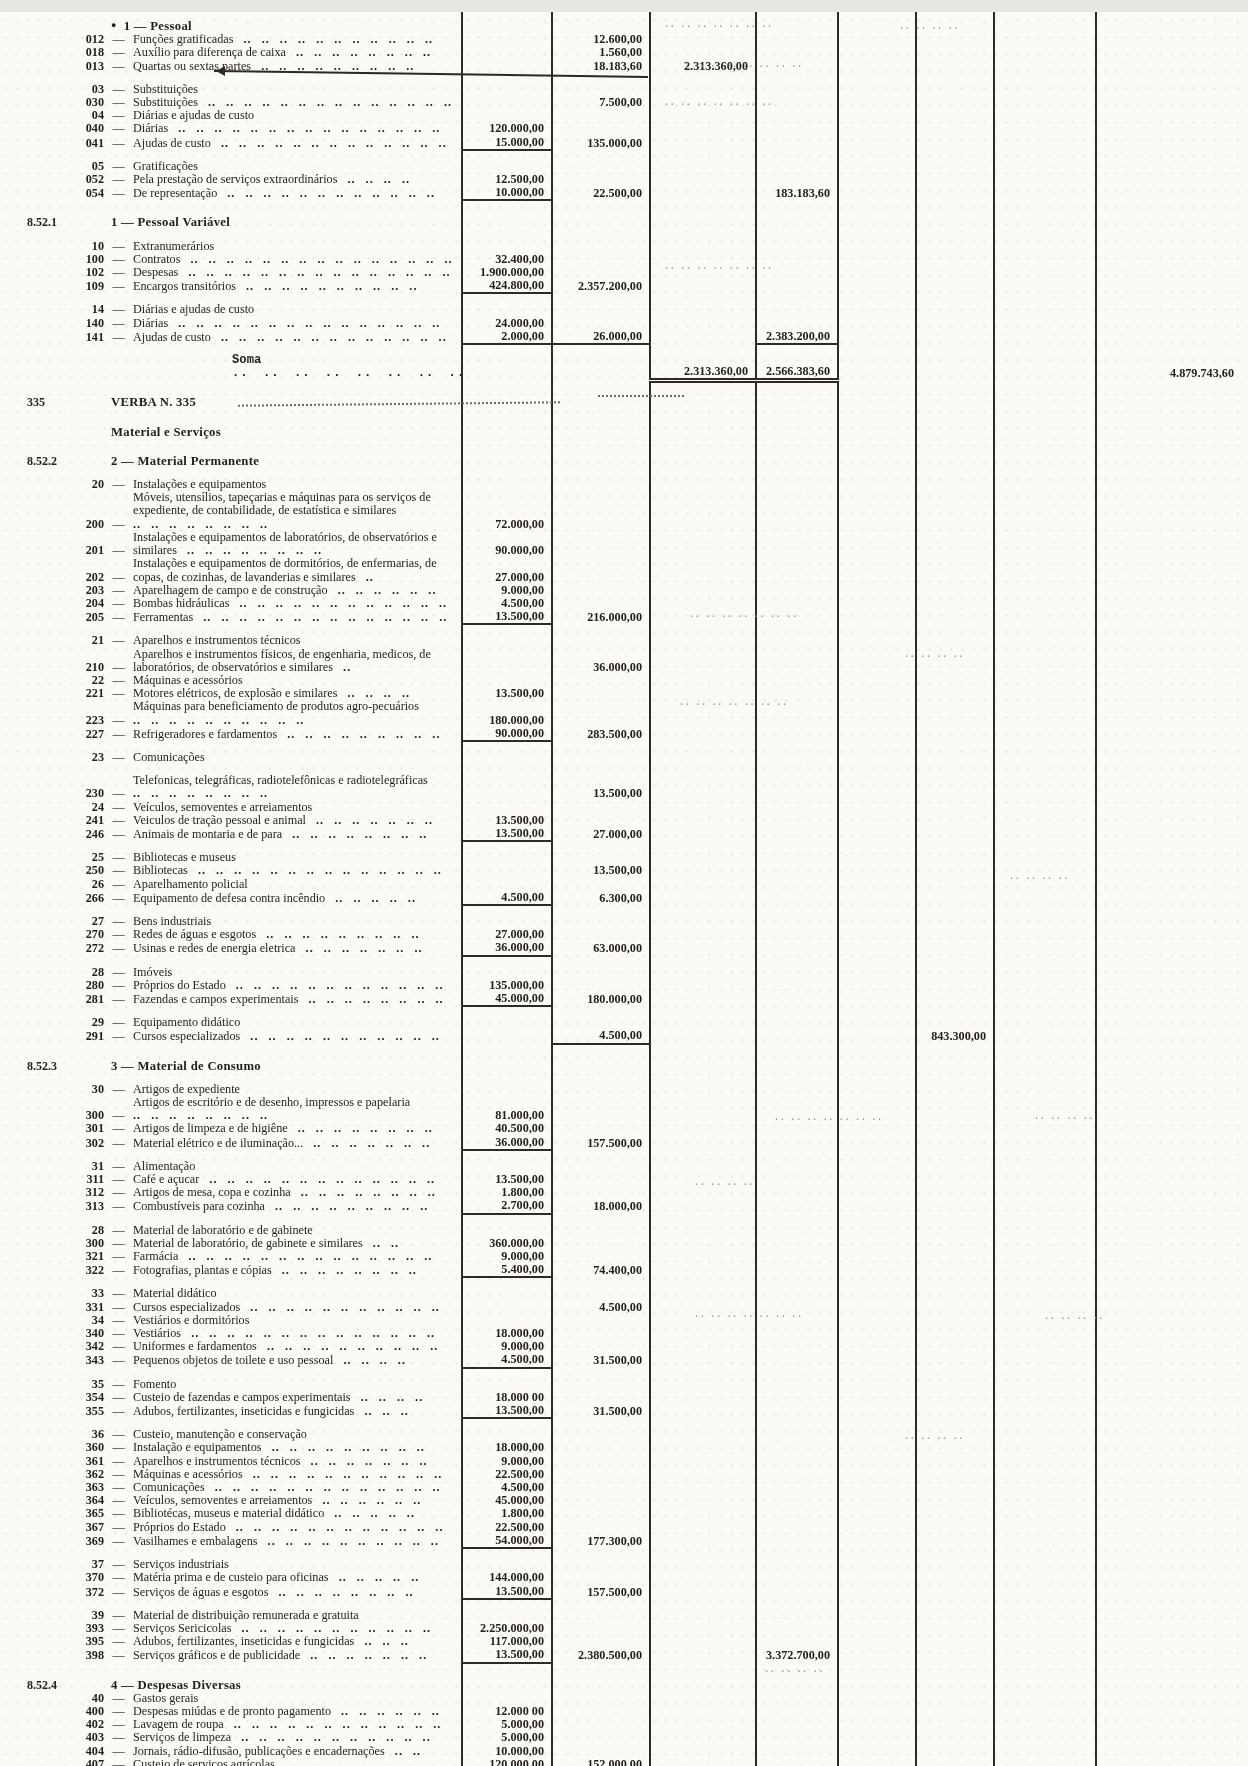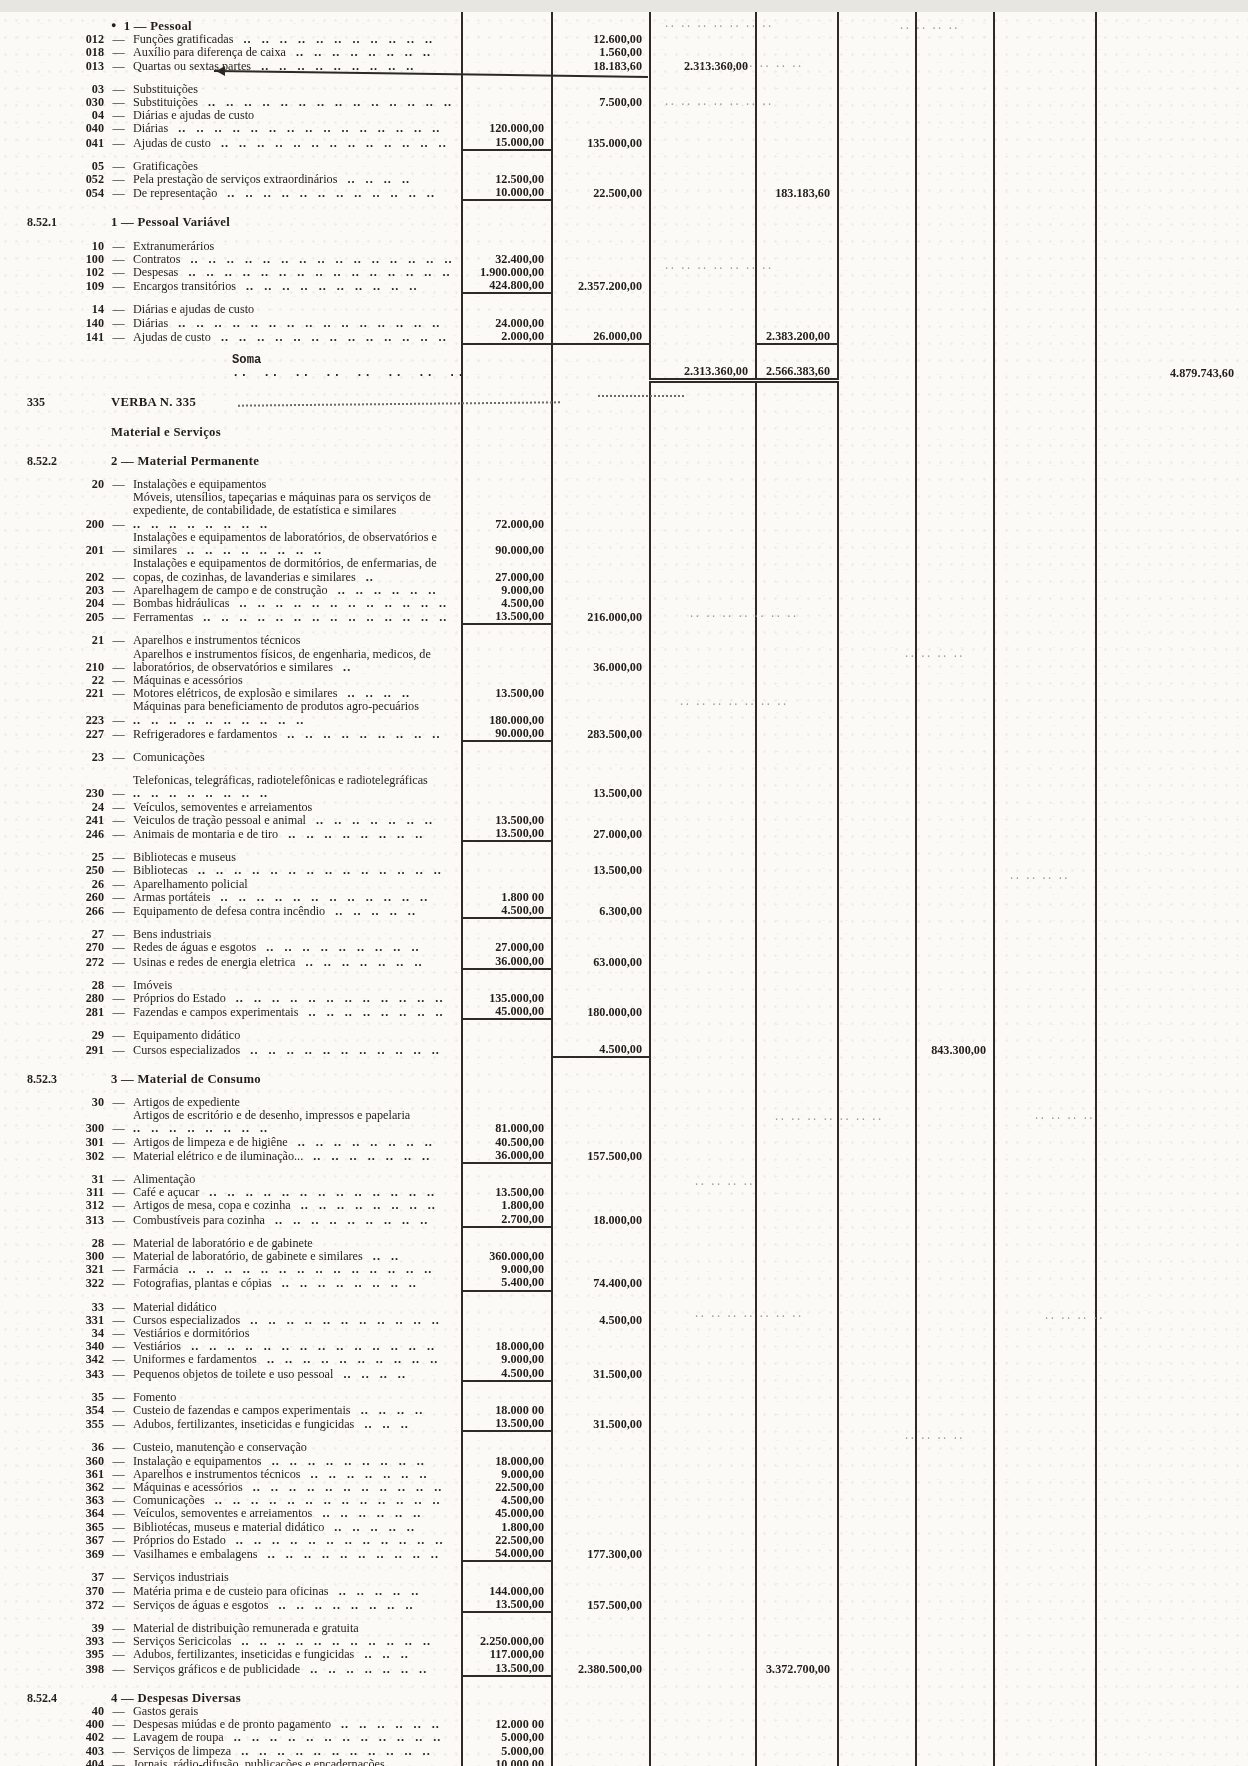--- a/index.html
+++ b/index.html
@@ -623,21 +623,21 @@
           <td class="val v4"></td>
           <td class="val v5"></td>
           <td class="val v6"></td>
           <td class="val v7"></td>
           <td class="val v8"></td>
         </tr>
         <tr class="t-item">
           <td class="ref"></td>
           <td class="code">246</td>
           <td class="dash">—</td>
-          <td class="desc"><span>Animais de montaria e de tiro</span><span class="lead"> .. .. .. .. .. .. .. ..</span></td>
+          <td class="desc"><span>Animais de montaria e de para</span><span class="lead"> .. .. .. .. .. .. .. ..</span></td>
           <td class="val v1 u">13.500,00</td>
           <td class="val v2">27.000,00</td>
           <td class="val v3"></td>
           <td class="val v4"></td>
           <td class="val v5"></td>
           <td class="val v6"></td>
           <td class="val v7"></td>
           <td class="val v8"></td>
         </tr>
         <tr class="t-group gap">
@@ -667,34 +667,20 @@
           <td class="val v6"></td>
           <td class="val v7"></td>
           <td class="val v8"></td>
         </tr>
         <tr class="t-group">
           <td class="ref"></td>
           <td class="code">26</td>
           <td class="dash">—</td>
           <td class="desc"><span>Aparelhamento policial</span></td>
           <td class="val v1"></td>
-          <td class="val v2"></td>
-          <td class="val v3"></td>
-          <td class="val v4"></td>
-          <td class="val v5"></td>
-          <td class="val v6"></td>
-          <td class="val v7"></td>
-          <td class="val v8"></td>
-        </tr>
-        <tr class="t-item">
-          <td class="ref"></td>
-          <td class="code">260</td>
-          <td class="dash">—</td>
-          <td class="desc"><span>Armas portáteis</span><span class="lead"> .. .. .. .. .. .. .. .. .. .. .. ..</span></td>
-          <td class="val v1">1.800 00</td>
           <td class="val v2"></td>
           <td class="val v3"></td>
           <td class="val v4"></td>
           <td class="val v5"></td>
           <td class="val v6"></td>
           <td class="val v7"></td>
           <td class="val v8"></td>
         </tr>
         <tr class="t-item">
           <td class="ref"></td>

